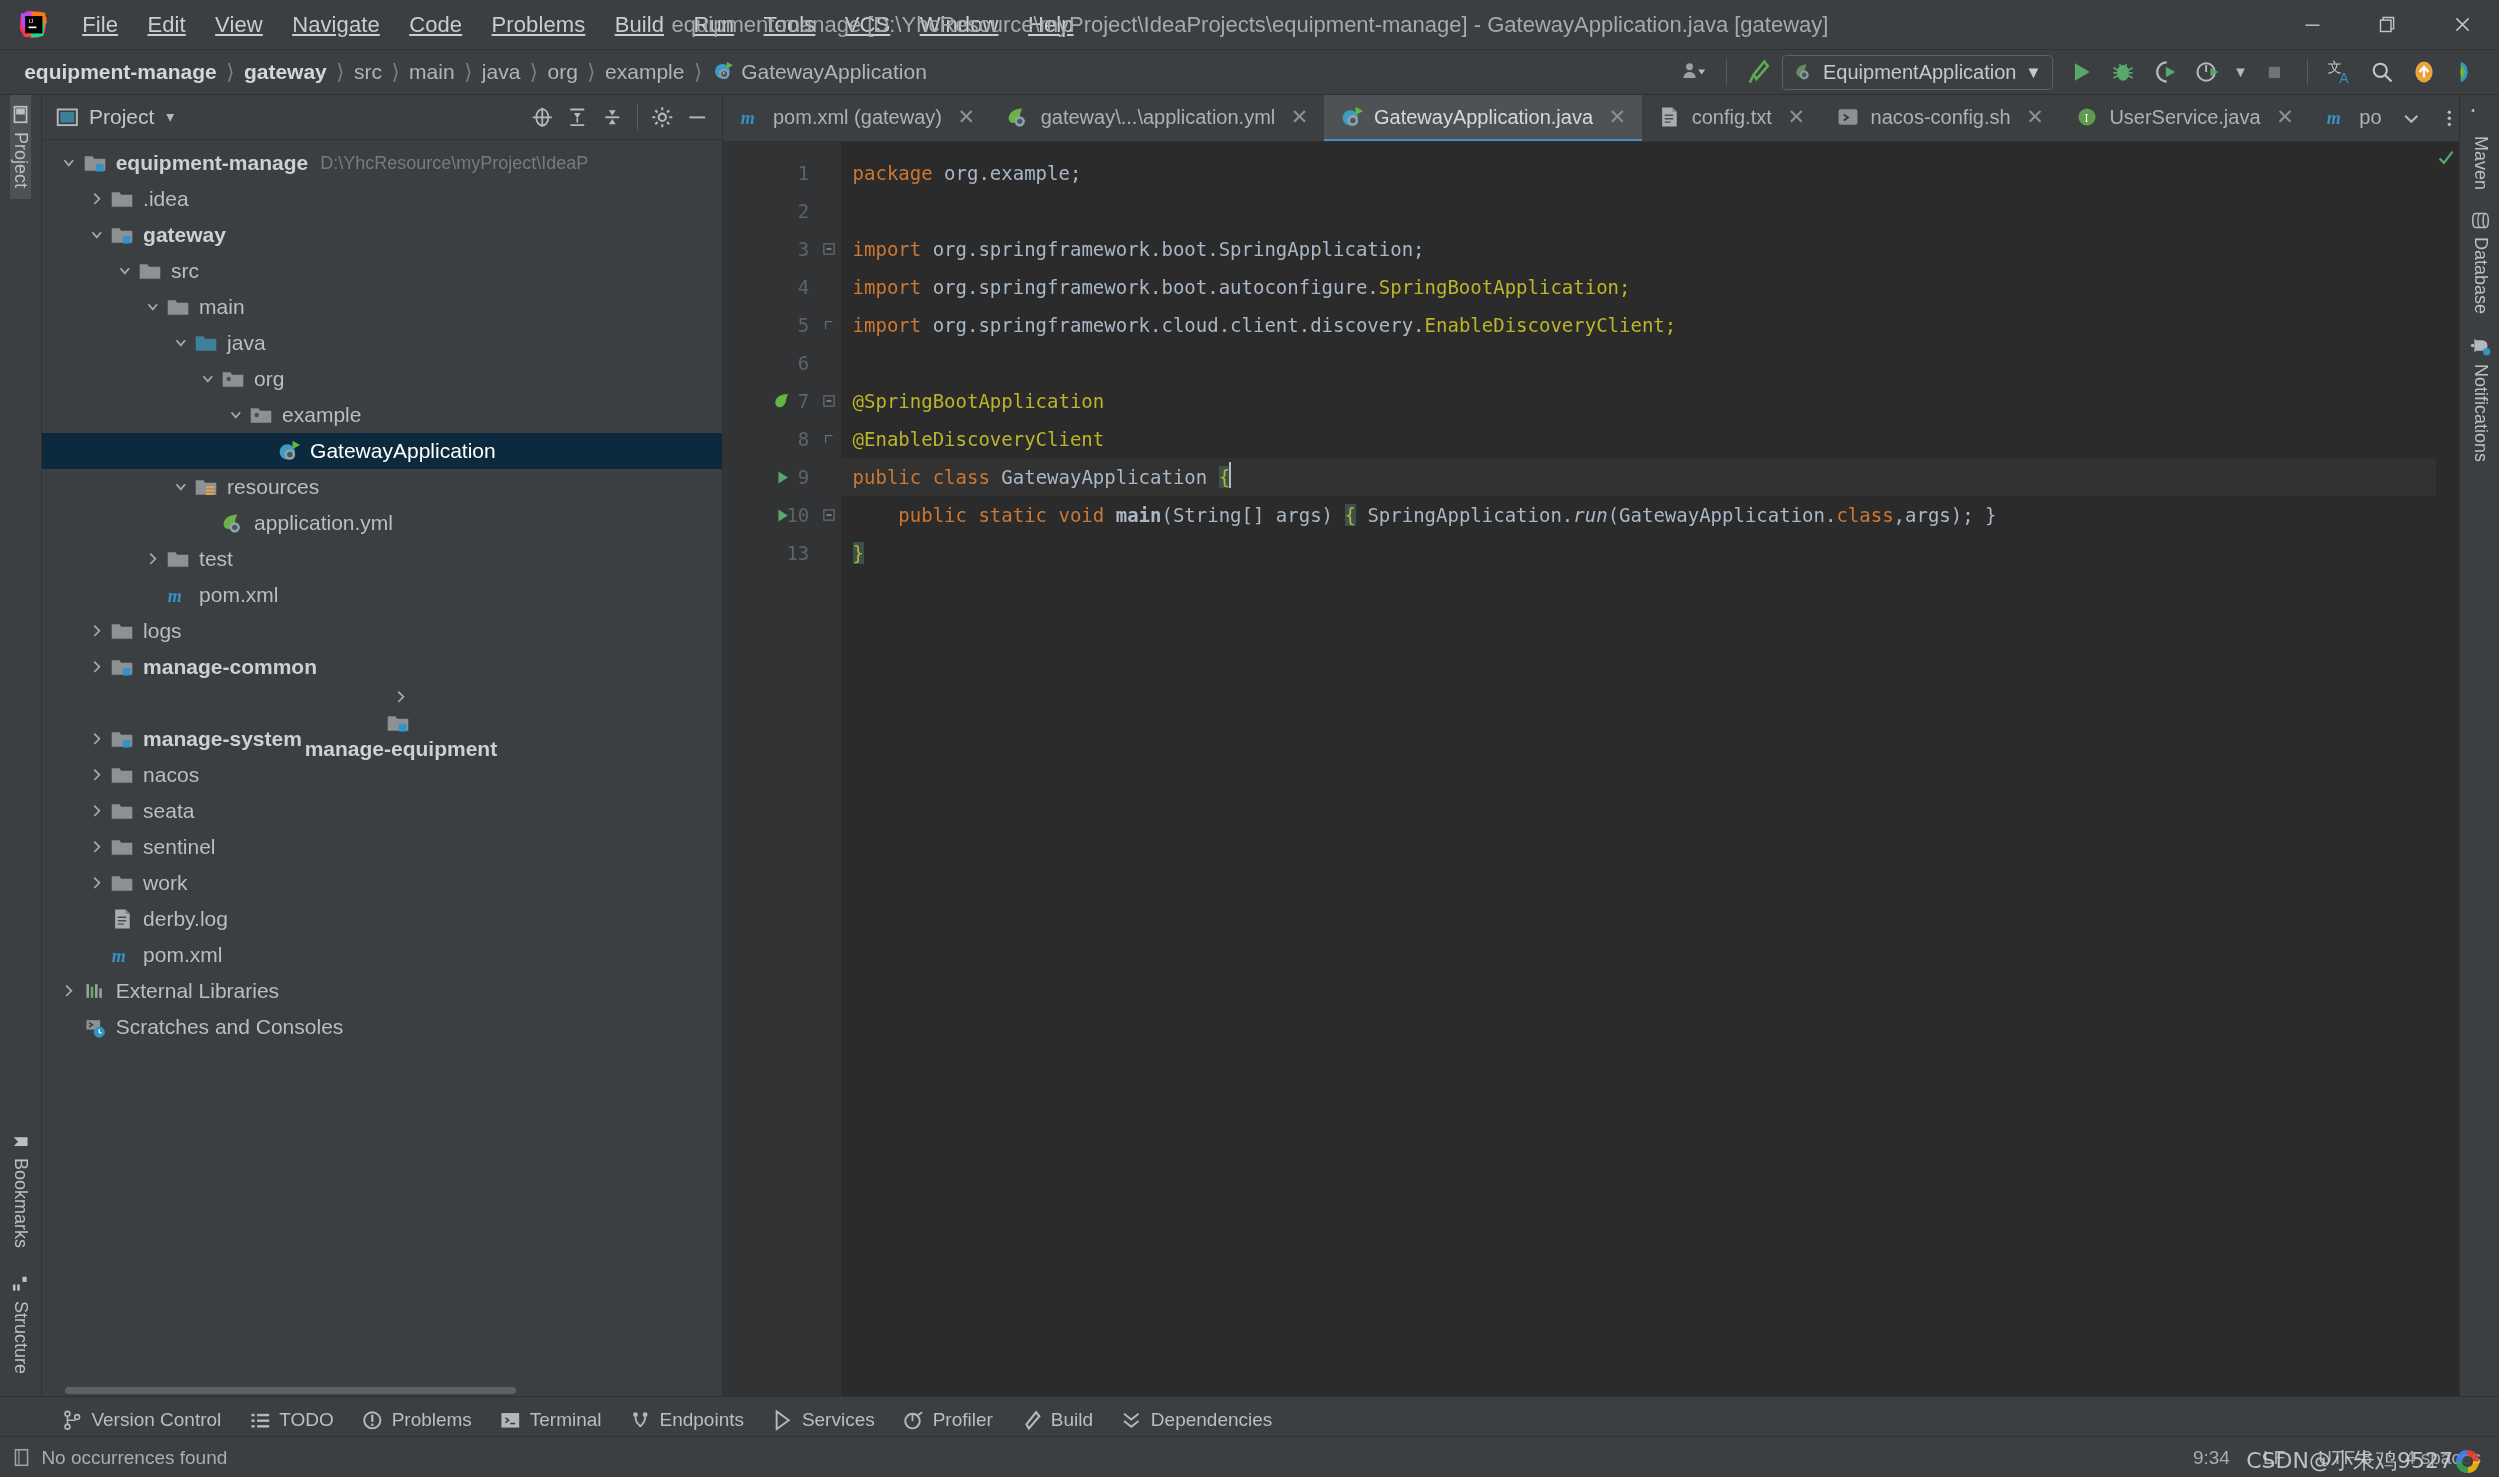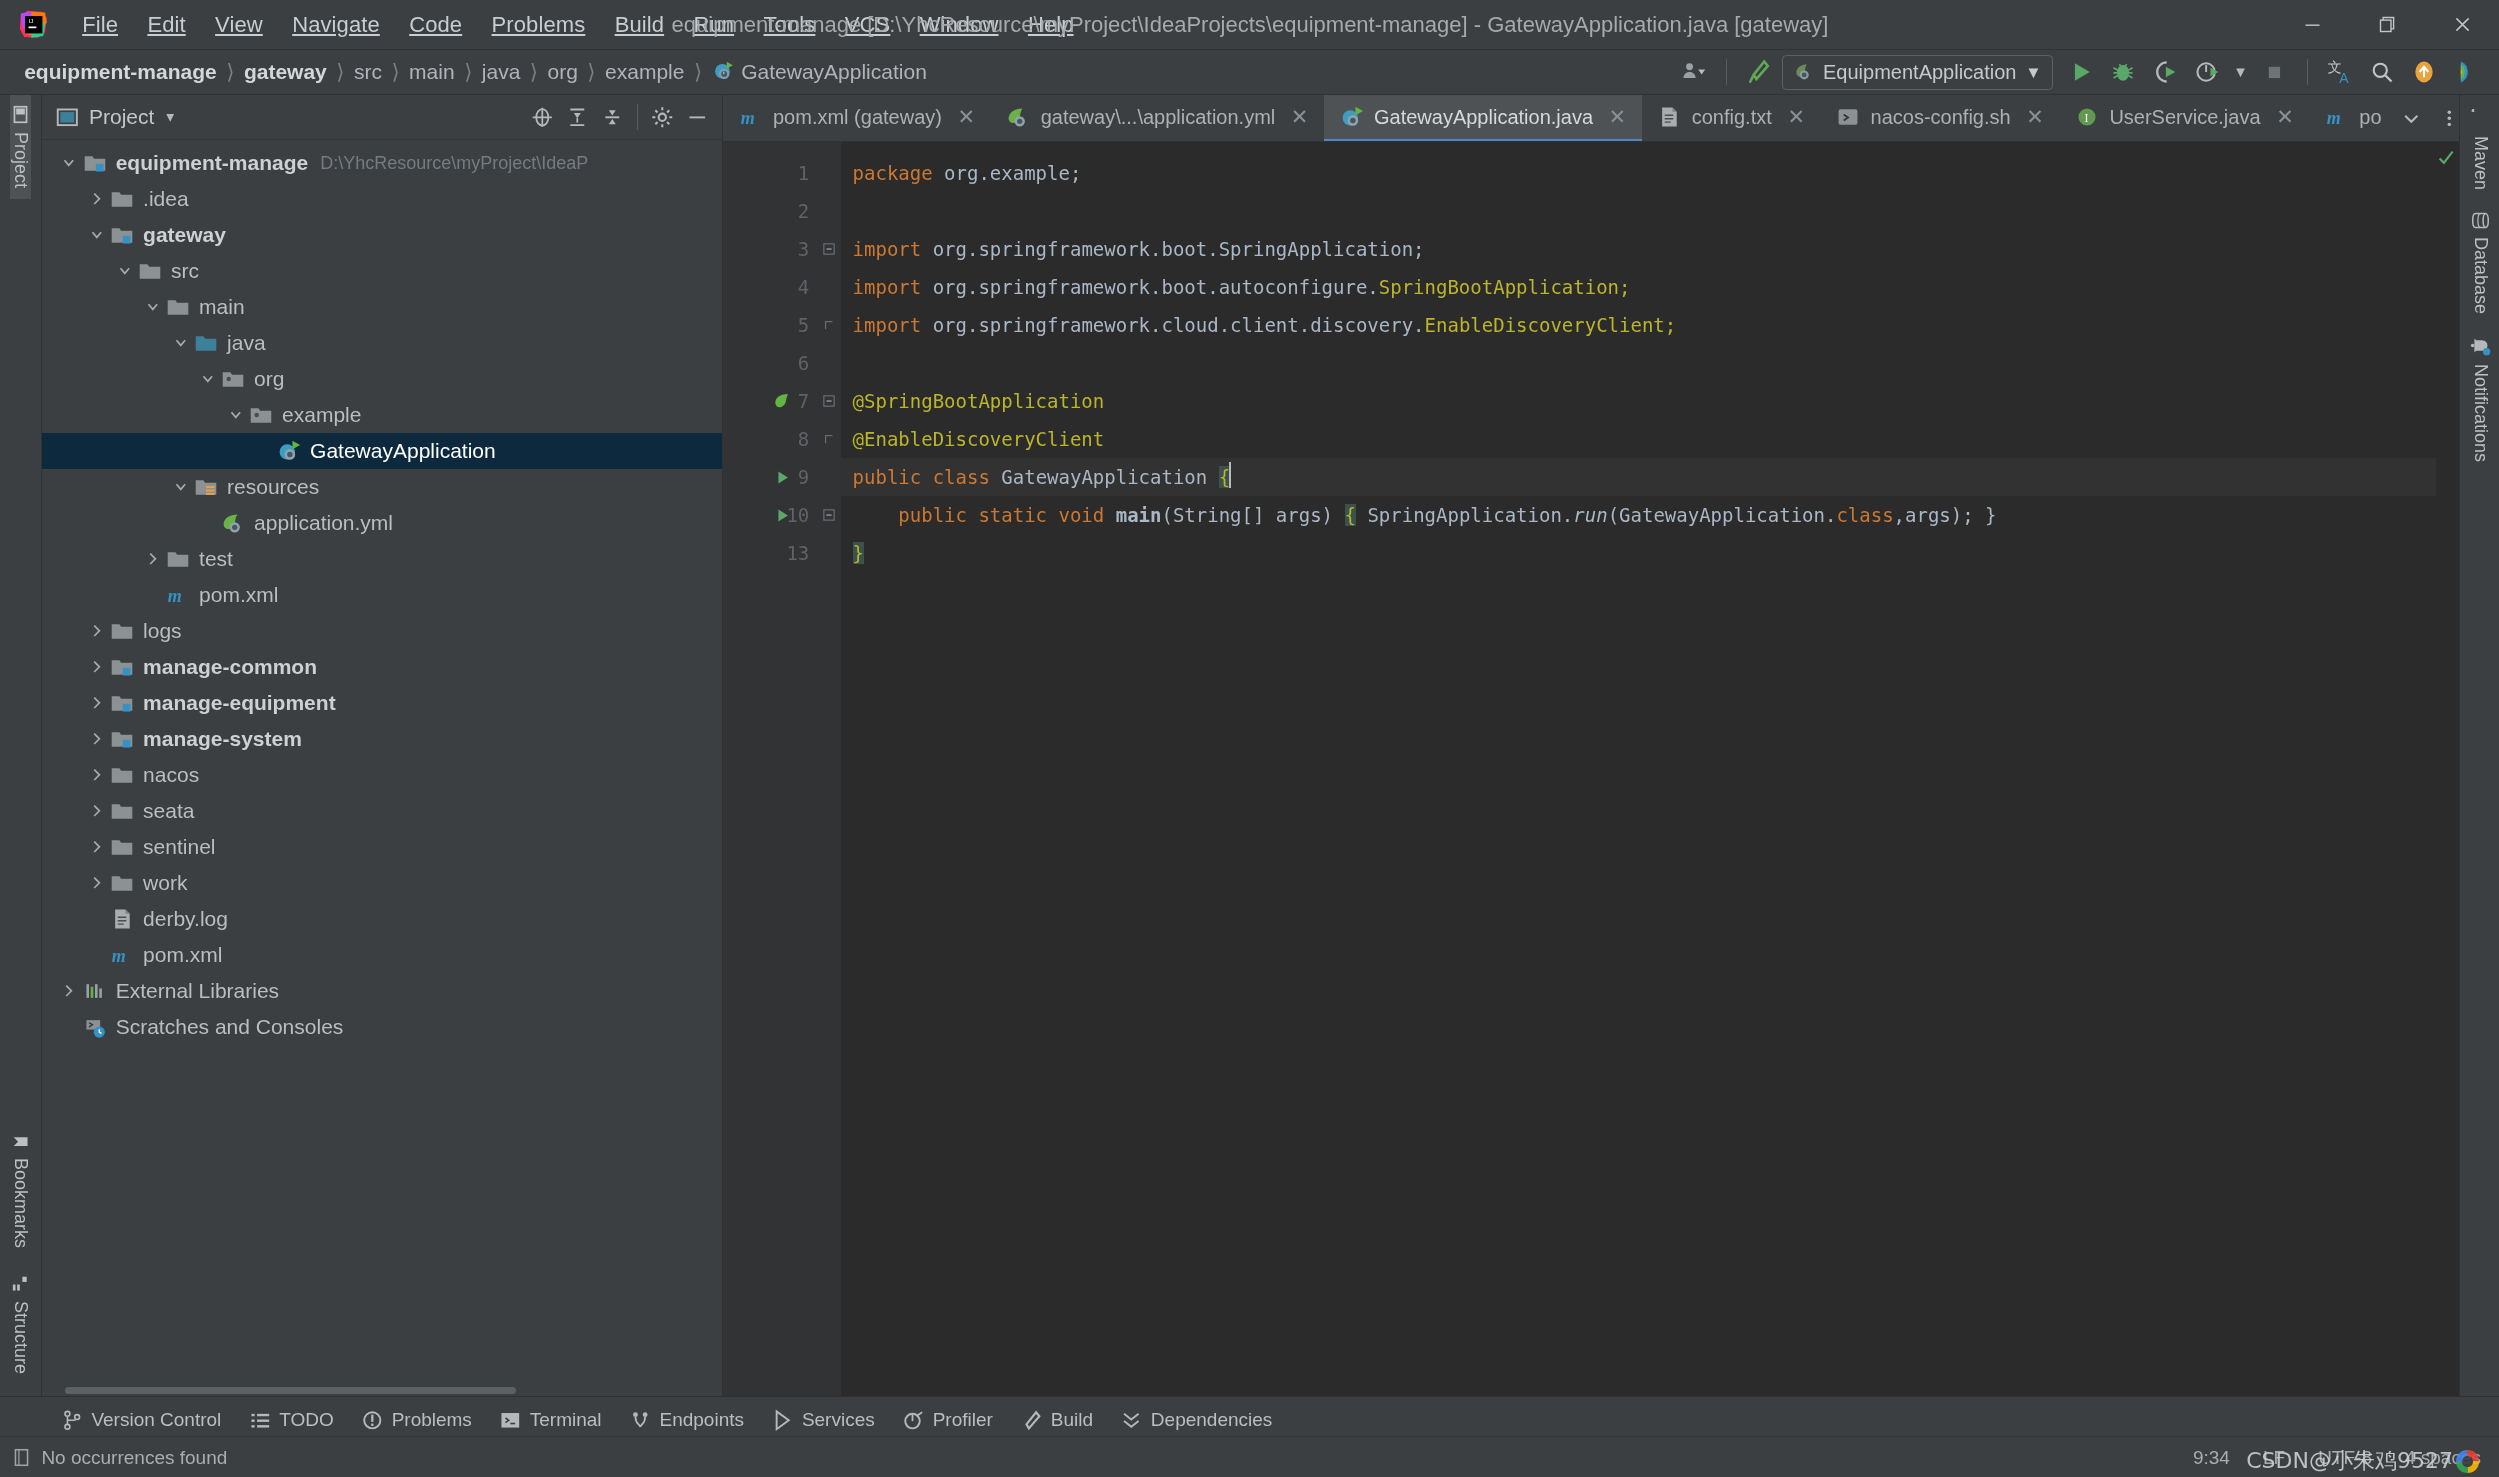--- a/index.html
+++ b/index.html
@@ -612,21 +612,21 @@
               </svg>
             </span>
             <span class="ficon">
               <svg width="24" height="24" viewBox="0 0 28 28">
                 <path d="M2 6 H11 L13 9 H26 V23 H2 Z" fill="#8c9194"></path>
                 <rect x="15" y="15" width="9" height="9" fill="#3592c4"></rect>
               </svg>
             </span>
             <span class="tlabel b">manage-common</span>
           </div>
-          <div class="trow" style="padding-left: 43px;">
+          <div class="trow" style="padding-left: 43px; flex-direction: column;">
             <span class="arrow">
               <svg width="15.6" height="15.6" viewBox="0 0 18 18">
                 <polyline points="6,3 12,9 6,15" stroke="#a5aaad" stroke-width="2" fill="none"></polyline>
               </svg>
             </span>
             <span class="ficon">
               <svg width="24" height="24" viewBox="0 0 28 28">
                 <path d="M2 6 H11 L13 9 H26 V23 H2 Z" fill="#8c9194"></path>
                 <rect x="15" y="15" width="9" height="9" fill="#3592c4"></rect>
               </svg>

